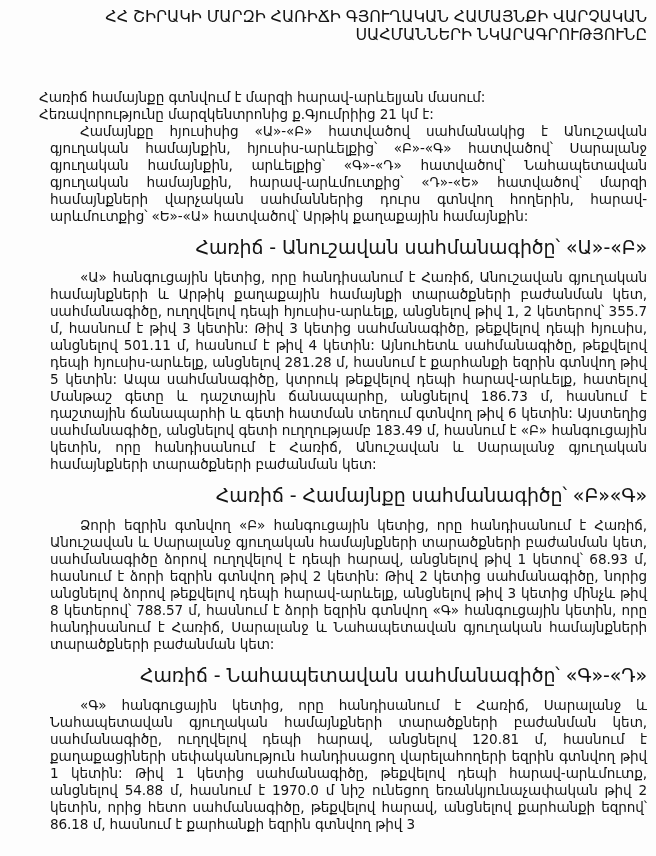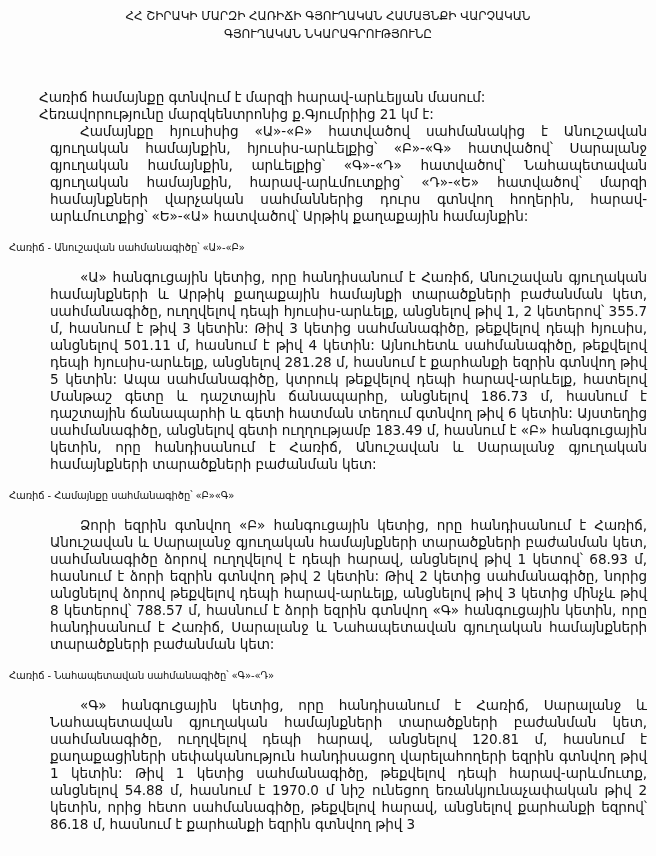--- a/index.html
+++ b/index.html
@@ -14,45 +14,45 @@
     overflow: hidden;
     padding: 8px 9px 0 9px;
     background: #fdfdfd;
     color: #141414;
     font-family: "DejaVu Sans", sans-serif;
     font-size: 13.6px;
     line-height: 17px;
     letter-spacing: -0.1px;
   }
   .title {
-    font-size: 12px;
+    font-size: 16px;
     font-weight: normal;
-    text-align: center;
+    text-align: right;
     line-height: 17.5px;
     margin: 0 0 46px 0;
   }
   .tline { display: block; }
   .heading {
-    font-size: 10px;
+    font-size: 19px;
     font-weight: normal;
-    text-align: left;
+    text-align: right;
     margin: 14px 0 13px 0;
   }
   .para { margin: 0; }
   .indent { text-indent: 30px; }
   .just { text-align: justify; margin-left: 41px; }
 </style>
 </head>
 <body>
 
 <div class="page">
 
   <h1 class="title">
     <span class="tline">ՀՀ ՇԻՐԱԿԻ ՄԱՐԶԻ ՀԱՌԻՃԻ ԳՅՈՒՂԱԿԱՆ ՀԱՄԱՅՆՔԻ ՎԱՐՉԱԿԱՆ</span>
-    <span class="tline">ԳՅՈՒՂԱԿԱՆ ՆԿԱՐԱԳՐՈՒԹՅՈՒՆԸ</span>
+    <span class="tline">ՍԱՀՄԱՆՆԵՐԻ ՆԿԱՐԱԳՐՈՒԹՅՈՒՆԸ</span>
   </h1>
 
   <p class="para indent">Հառիճ համայնքը գտնվում է մարզի հարավ-արևելյան մասում:</p>
   <p class="para indent">Հեռավորությունը մարզկենտրոնից ք.Գյումրիից 21 կմ է:</p>
   <p class="para indent just">Համայնքը հյուսիսից «Ա»-«Բ» հատվածով սահմանակից է Անուշավան գյուղական համայնքին, հյուսիս-արևելքից՝ «Բ»-«Գ» հատվածով՝ Սարալանջ գյուղական համայնքին, արևելքից՝ «Գ»-«Դ» հատվածով՝ Նահապետավան գյուղական համայնքին, հարավ-արևմուտքից՝ «Դ»-«Ե» հատվածով՝ մարզի համայնքների վարչական սահմաններից դուրս գտնվող հողերին, հարավ-արևմուտքից՝ «Ե»-«Ա» հատվածով՝ Արթիկ քաղաքային համայնքին:</p>
 
   <h2 class="heading">Հառիճ - Անուշավան սահմանագիծը՝ «Ա»-«Բ»</h2>
   <p class="para indent just">«Ա» հանգուցային կետից, որը հանդիսանում է Հառիճ, Անուշավան գյուղական համայնքների և Արթիկ քաղաքային համայնքի տարածքների բաժանման կետ, սահմանագիծը, ուղղվելով դեպի հյուսիս-արևելք, անցնելով թիվ 1, 2 կետերով՝ 355.7 մ, հասնում է թիվ 3 կետին: Թիվ 3 կետից սահմանագիծը, թեքվելով դեպի հյուսիս, անցնելով 501.11 մ, հասնում է թիվ 4 կետին: Այնուհետև սահմանագիծը, թեքվելով դեպի հյուսիս-արևելք, անցնելով 281.28 մ, հասնում է քարհանքի եզրին գտնվող թիվ 5 կետին: Ապա սահմանագիծը, կտրուկ թեքվելով դեպի հարավ-արևելք, հատելով Մանթաշ գետը և դաշտային ճանապարհը, անցնելով 186.73 մ, հասնում է դաշտային ճանապարհի և գետի հատման տեղում գտնվող թիվ 6 կետին: Այստեղից սահմանագիծը, անցնելով գետի ուղղությամբ 183.49 մ, հասնում է «Բ» հանգուցային կետին, որը հանդիսանում է Հառիճ, Անուշավան և Սարալանջ գյուղական համայնքների տարածքների բաժանման կետ:</p>
 
   <h2 class="heading">Հառիճ - Համայնքը սահմանագիծը՝ «Բ»«Գ»</h2>

